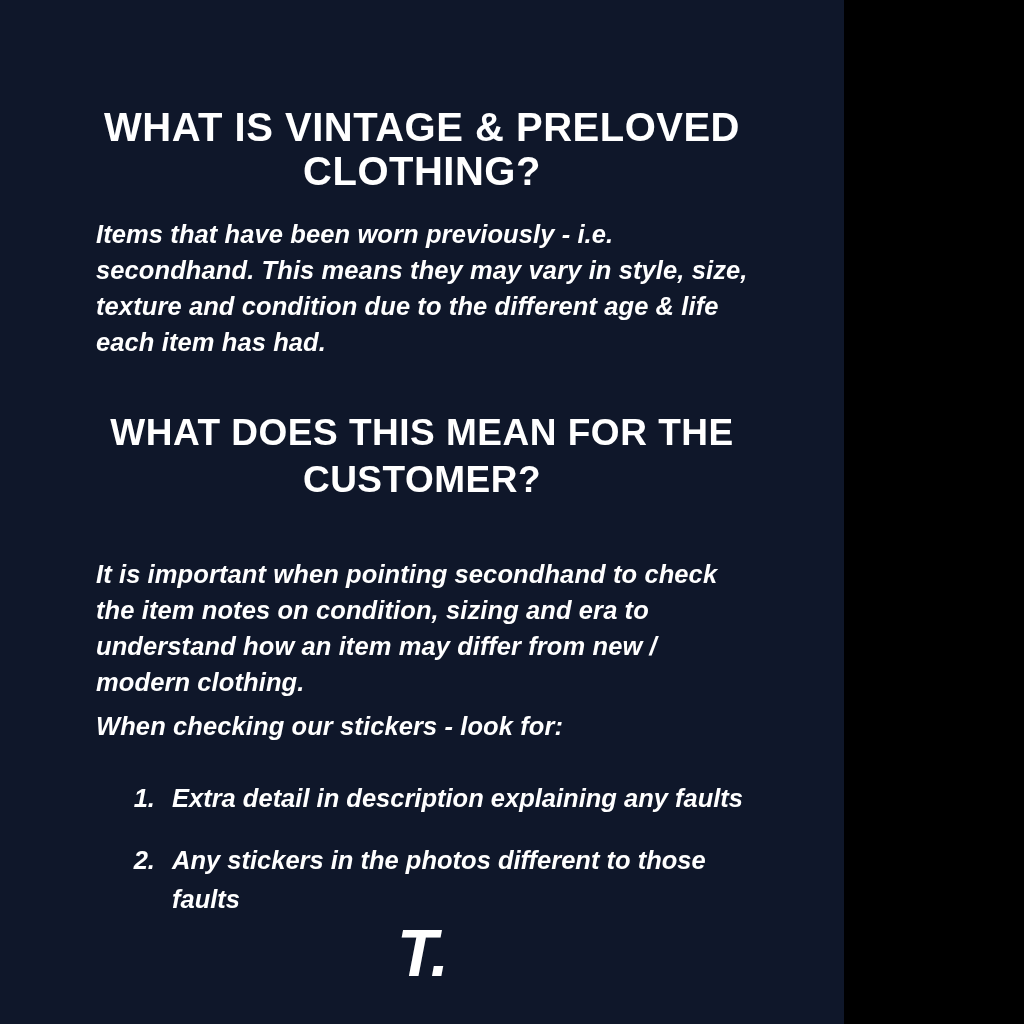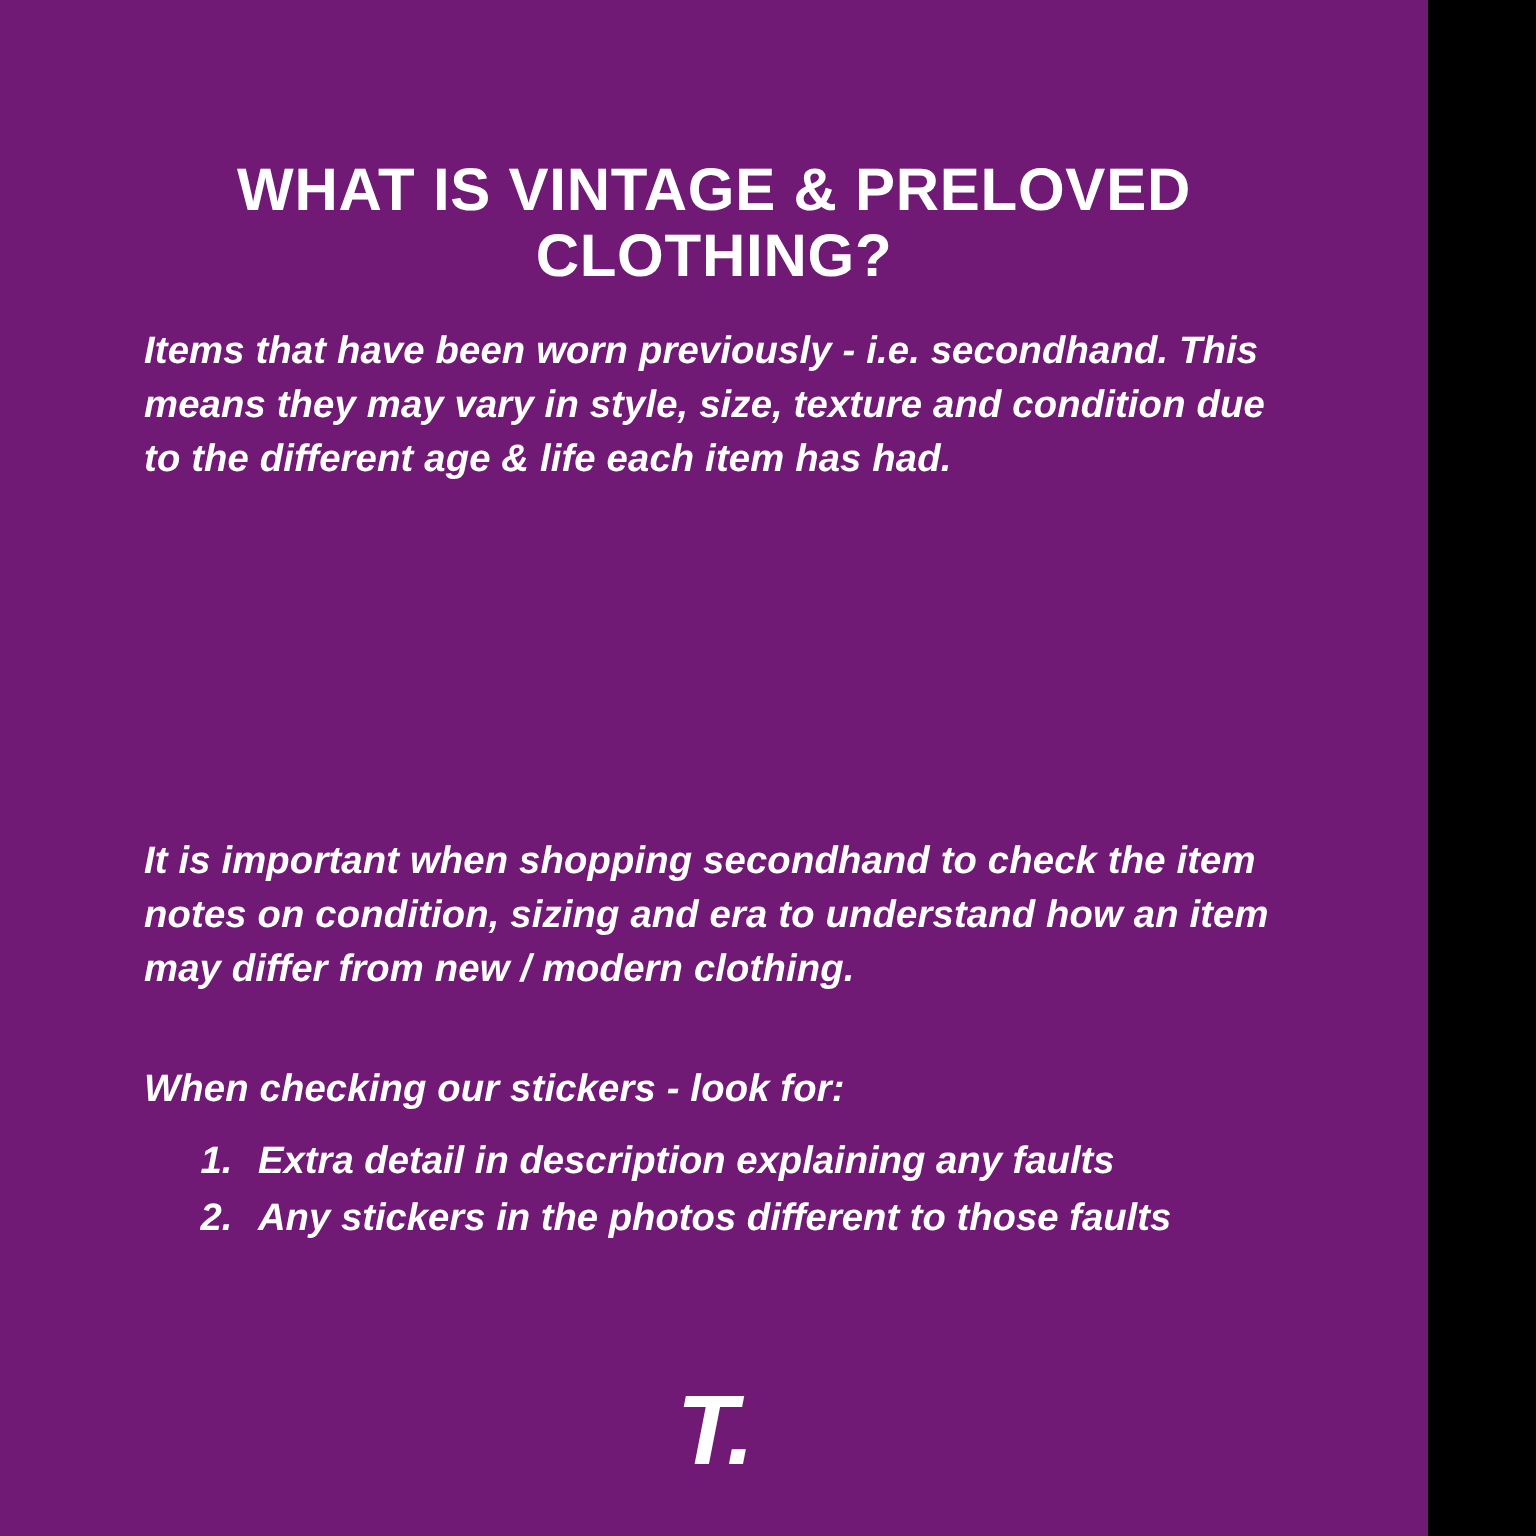--- a/index.html
+++ b/index.html
@@ -9,23 +9,23 @@
   body {
     width: 1024px;
     height: 1024px;
     background: #000000;
     color: #ffffff;
     font-family: "Liberation Sans", sans-serif;
     overflow: hidden;
   }
   .page {
     position: relative;
-    width: 952px;
+    width: 844px;
     height: 1024px;
-    background: #701a75;
+    background: #0f172a;
     box-sizing: border-box;
   }
   .heading {
     font-weight: bold;
     font-style: normal;
     text-align: center;
     letter-spacing: 0.5px;
     color: #ffffff;
   }
   .h-main {
@@ -81,20 +81,21 @@
     padding: 0 0 0 42px;
     list-style: decimal;
   }
   .list li {
     font-style: italic;
     font-weight: bold;
     font-size: 25.5px;
     line-height: 1.5;
     color: #ffffff;
     padding-left: 10px;
+    margin-top: 24px;
   }
   .logo {
     position: absolute;
     bottom: 38px;
     left: 0;
     right: 0;
     text-align: center;
     font-size: 66px;
     font-weight: bold;
     font-style: italic;
@@ -105,22 +106,23 @@
 </style>
 </head>
 <body>
 
 <div class="page">
 
   <h1 class="heading h-main">WHAT IS VINTAGE &amp; PRELOVED CLOTHING?</h1>
 
   <p class="body-text para-1">Items that have been worn previously - i.e. secondhand. This means they may vary in style, size, texture and condition due to the different age &amp; life each item has had.</p>
 
+  <h2 class="heading h-second">WHAT DOES THIS MEAN FOR THE CUSTOMER?</h2>
 
-  <p class="body-text para-2">It is important when shopping secondhand to check the item notes on condition, sizing and era to understand how an item may differ from new / modern clothing.</p>
+  <p class="body-text para-2">It is important when pointing secondhand to check the item notes on condition, sizing and era to understand how an item may differ from new / modern clothing.</p>
 
   <p class="body-text para-3">When checking our stickers - look for:</p>
 
   <ol class="list">
     <li>Extra detail in description explaining any faults</li>
     <li>Any stickers in the photos different to those faults</li>
   </ol>
 
   <div class="logo">T.</div>
 

